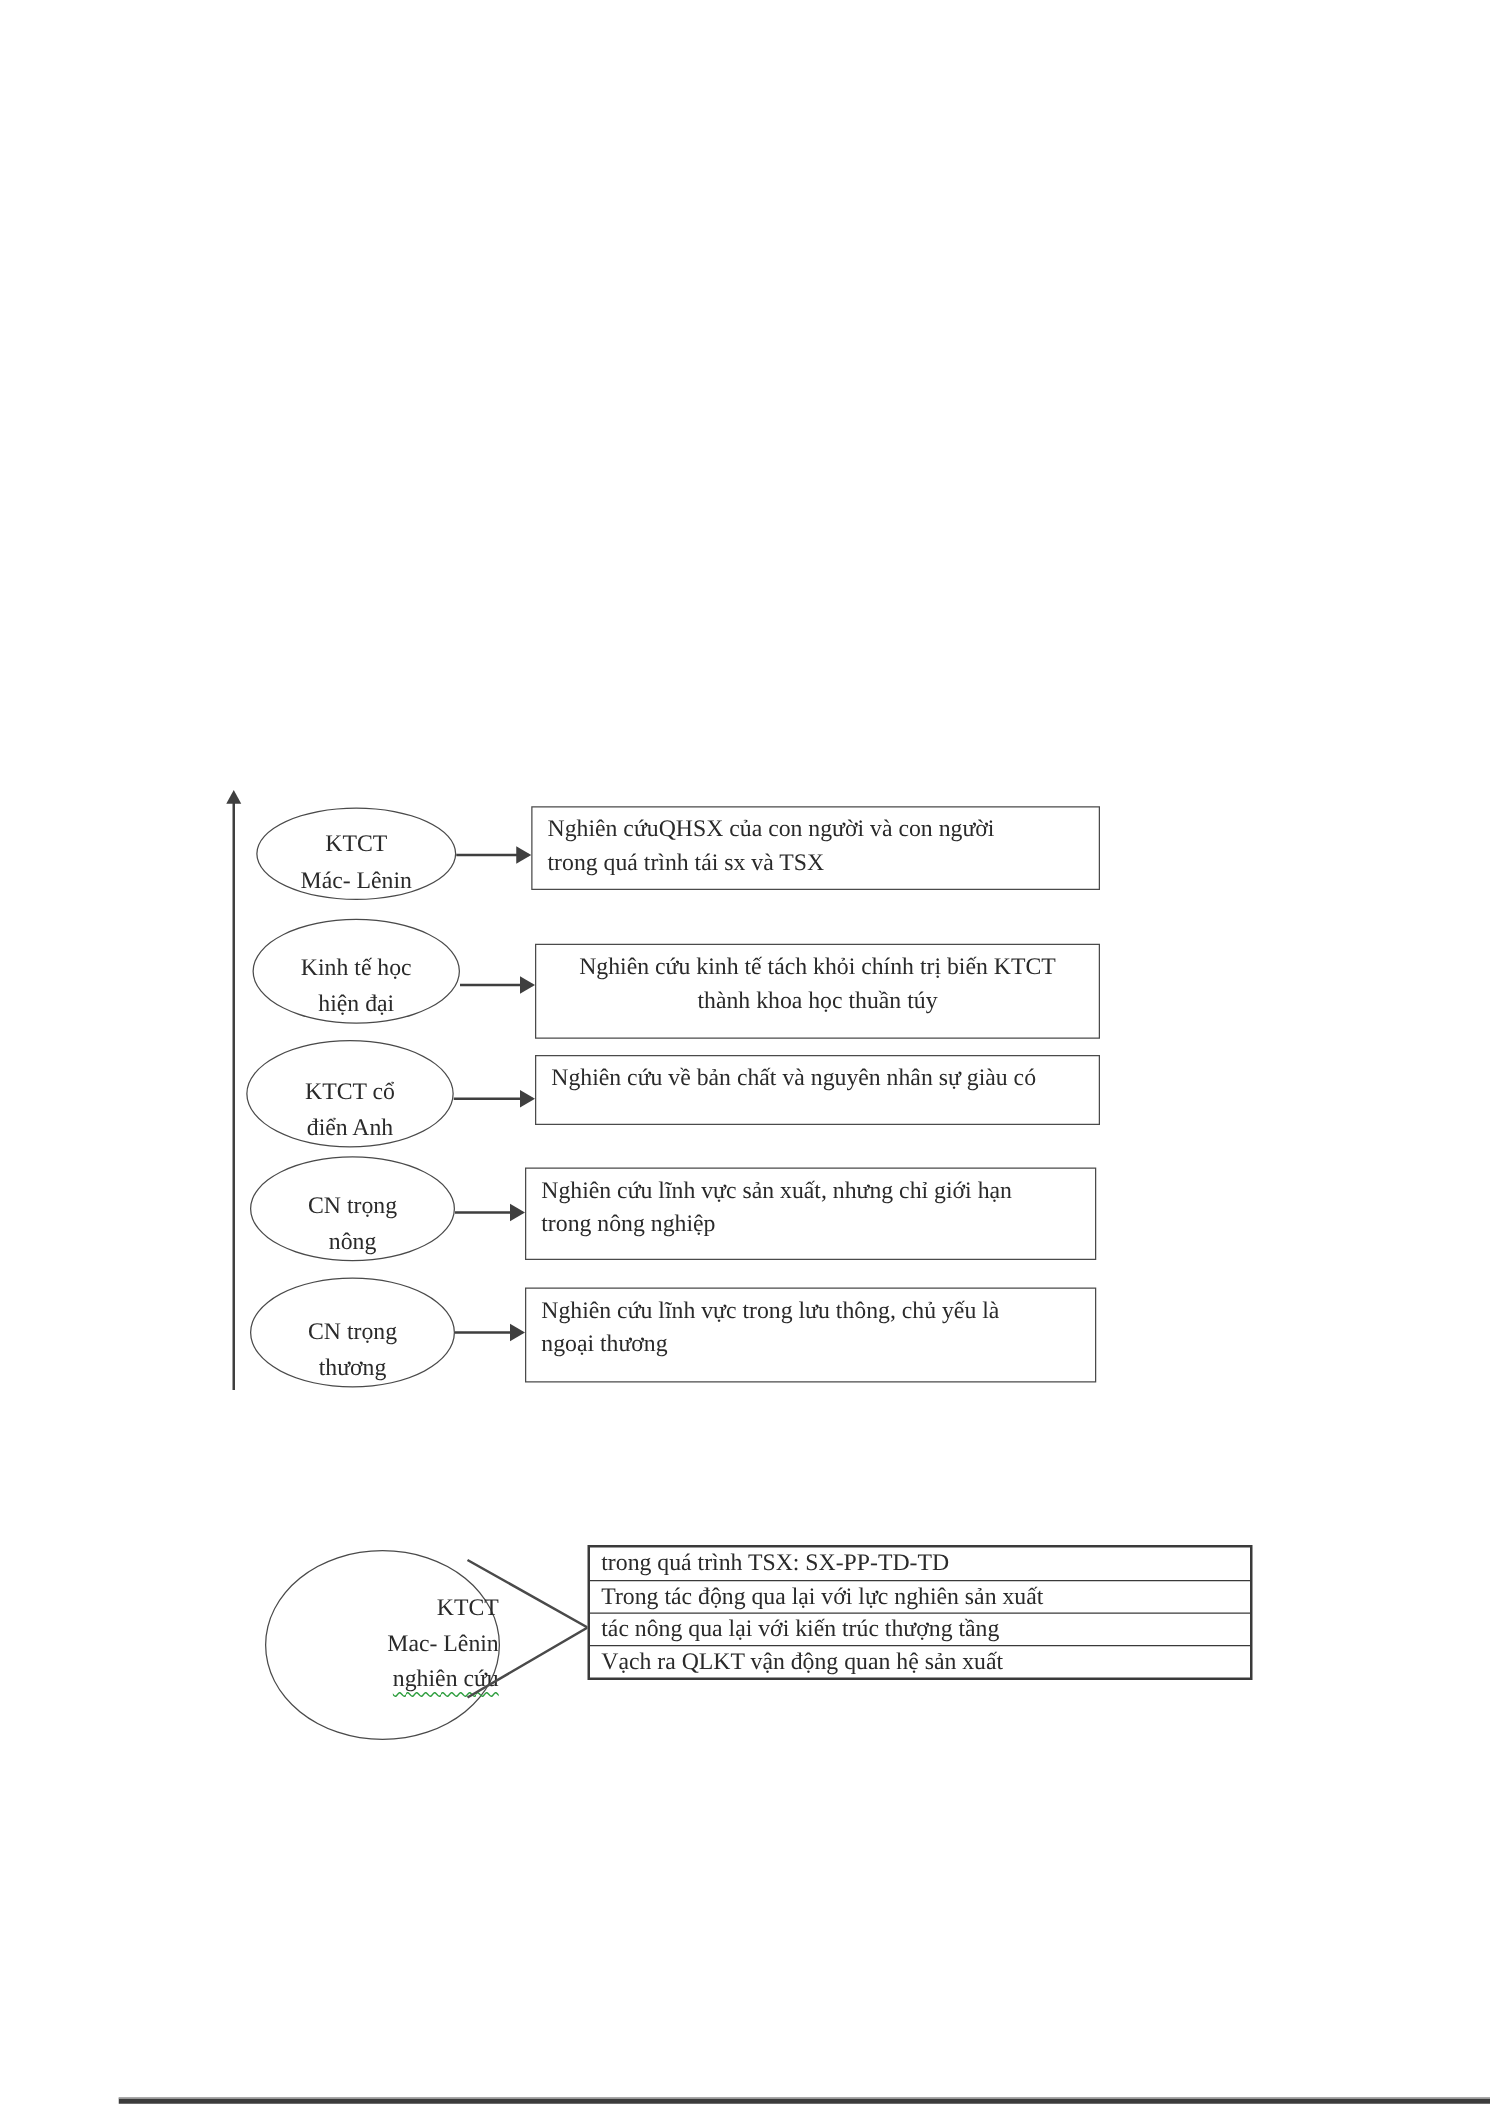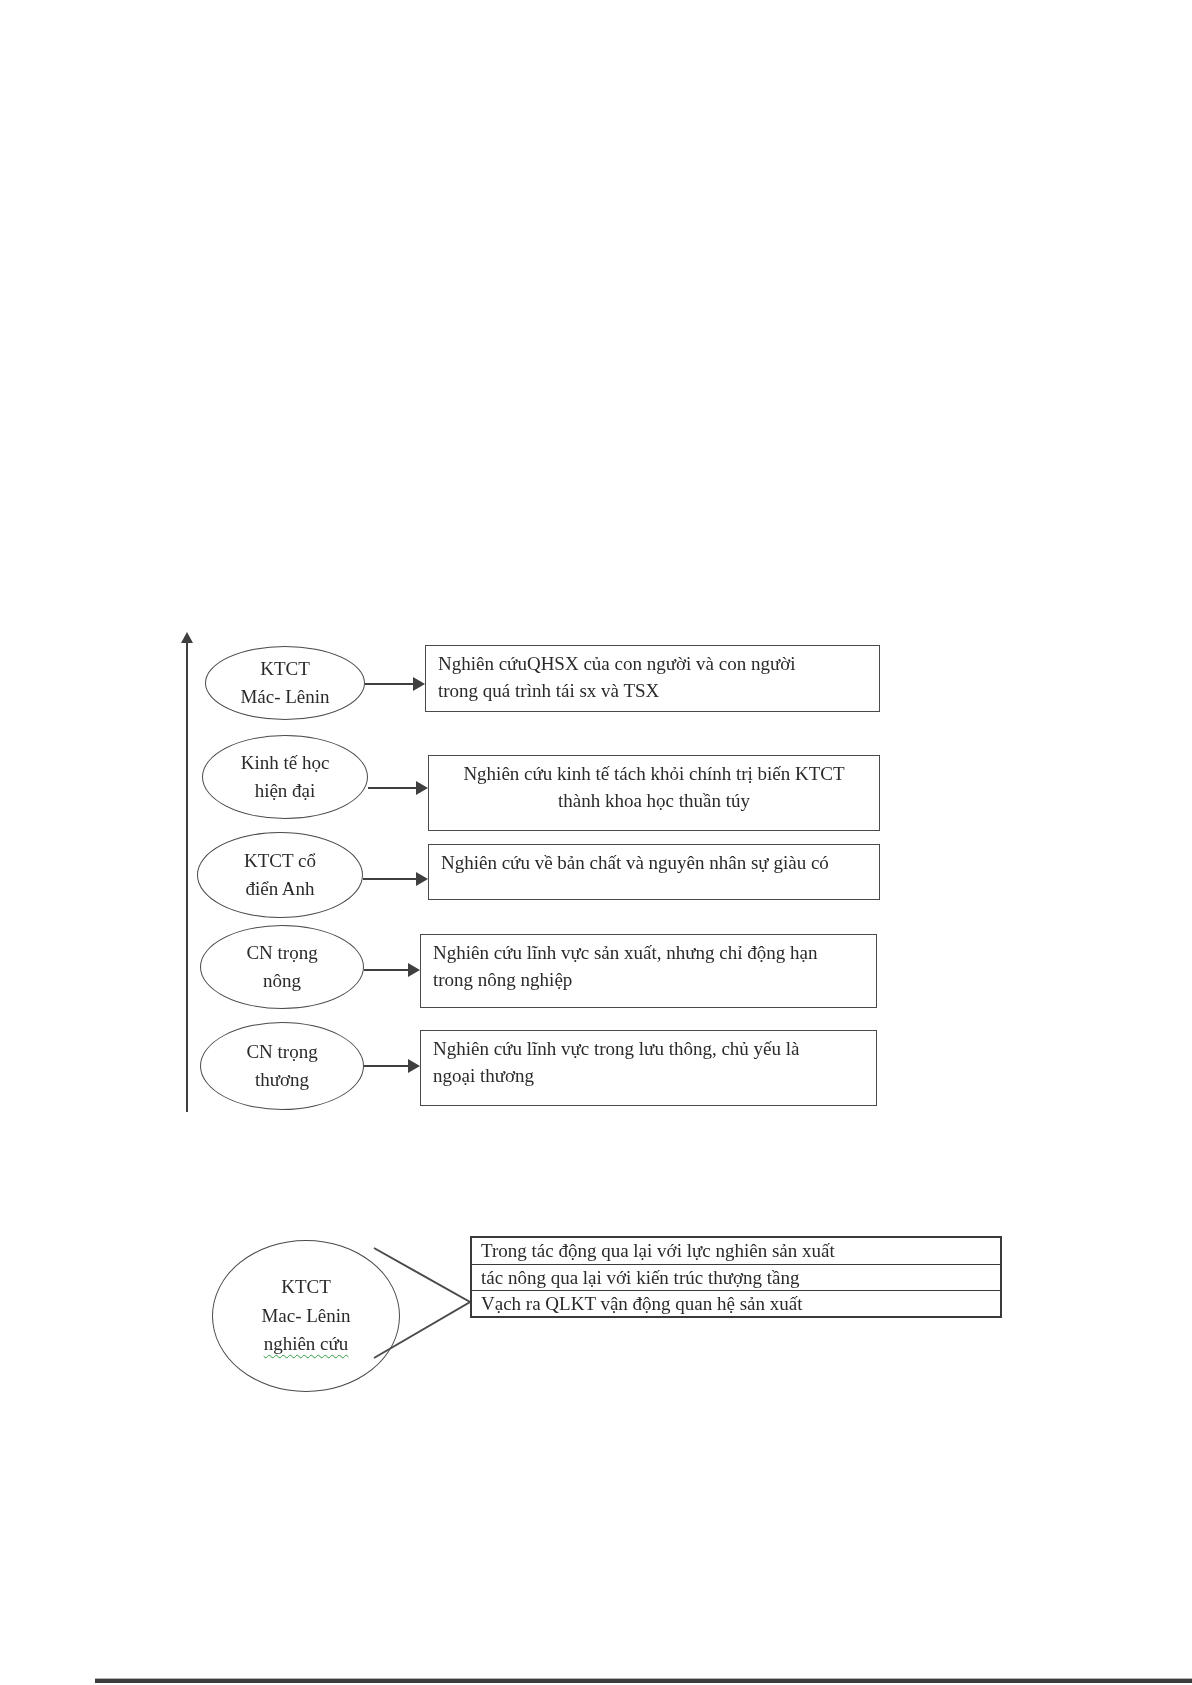--- a/index.html
+++ b/index.html
@@ -30,21 +30,21 @@
     border-right: 6px solid transparent;
     border-bottom: 11px solid #3f3f3f;
   }
 
   
   .ellipse {
     position: absolute;
     border: 1.5px solid #4a4a4a;
     border-radius: 50%;
     display: flex;
-    align-items: center;
+    align-items: flex-end;
     justify-content: center;
     text-align: center;
     font-size: 19px;
     line-height: 1.5;
     background: #fff;
   }
   .ellipse span { white-space: pre-line; }
   .e1 { left: 205px; top: 646px; width: 160px; height: 74px; }
   .e2 { left: 202px; top: 735px; width: 166px; height: 84px; }
   .e3 { left: 197px; top: 832px; width: 166px; height: 86px; }
@@ -182,21 +182,21 @@
     </div>
 
     <div class="ellipse e4">
       <span>CN trọng
 nông</span>
     </div>
     <div class="harrow a4">
       <span class="head"></span>
     </div>
     <div class="box b4">
-      <span>Nghiên cứu lĩnh vực sản xuất, nhưng chỉ động hạn
+      <span>Nghiên cứu lĩnh vực sản xuất, nhưng chỉ giới hạn
 trong nông nghiệp</span>
     </div>
 
     <div class="ellipse e5">
       <span>CN trọng
 thương</span>
     </div>
     <div class="harrow a5">
       <span class="head"></span>
     </div>
@@ -213,20 +213,21 @@
       <span>KTCT</span>
       <span>Mac- Lênin</span>
       <span class="squiggle">nghiên cứu</span>
     </div>
 
     <svg class="pointer" width="102" height="114" viewBox="0 0 102 114">
       <path d="M2 2 L98 56 L2 112" fill="none" stroke="#4a4a4a" stroke-width="2"></path>
     </svg>
 
     <div class="table2">
+      <div class="trow">trong quá trình TSX: SX-PP-TD-TD</div>
       <div class="trow">Trong tác động qua lại với lực nghiên sản xuất</div>
       <div class="trow">tác nông qua lại với kiến trúc thượng tầng</div>
       <div class="trow">Vạch ra QLKT vận động quan hệ sản xuất</div>
     </div>
   </div>
 
   <div class="bottom-bar"></div>
 
 </div>
 

